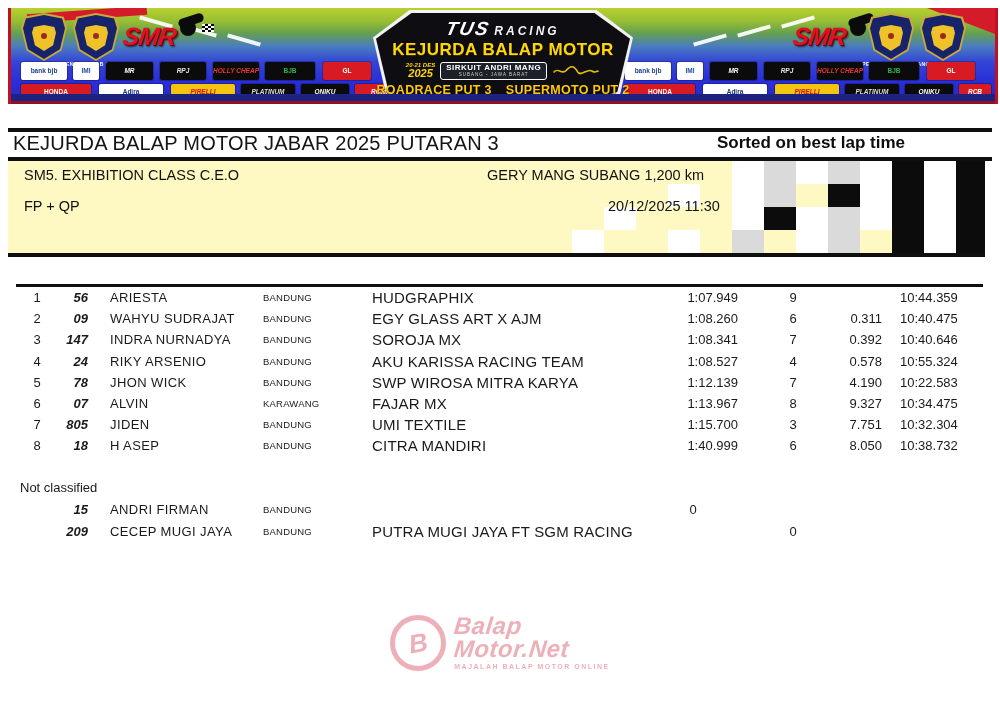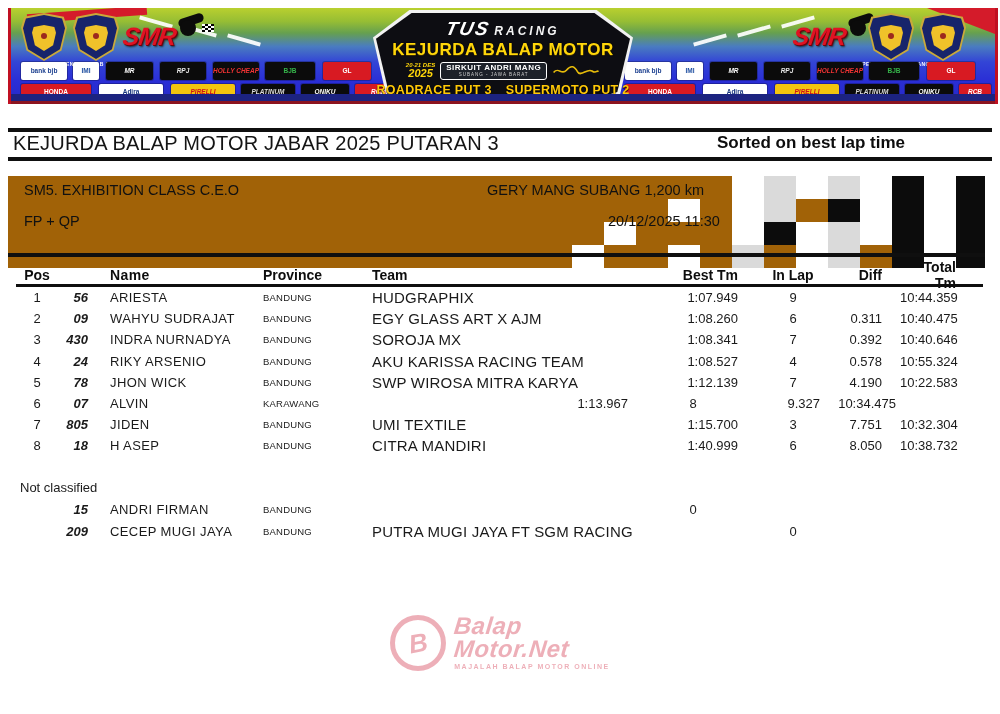--- a/index.html
+++ b/index.html
@@ -63,21 +63,21 @@
   .sgm-row{display:flex;align-items:baseline;gap:3px;margin-top:1px;}
   .sgm{font-style:italic;font-weight:900;font-size:15px;color:#ff8a00;transform:skewX(-14deg);
     text-shadow:-1px 0 0 #fff,1px 0 0 #fff,0 -1px 0 #fff,0 1px 0 #fff;}
 
   
   .rule{position:absolute;background:#0f0f0f;}
   .doc-title{position:absolute;left:13px;top:132px;font-size:20px;color:#141414;letter-spacing:.2px;}
   .sorted{position:absolute;left:700px;top:133px;width:205px;text-align:right;font-size:17px;font-weight:bold;color:#0d0d0d;}
 
   
-  .infobox{position:absolute;left:8px;top:176px;width:977px;height:92px;background:#a16207;overflow:hidden;}
+  .infobox{position:absolute;left:8px;top:161px;width:977px;height:92px;background:#fef9c3;overflow:hidden;}
   .checker{position:absolute;left:532px;top:0;display:grid;grid-template-columns:repeat(14,32px);grid-auto-rows:23px;}
   .ck-w{background:#fff;} .ck-b{background:#0c0c0c;} .ck-g{background:#dadada;} .ck-t{background:transparent;}
   .info-text{position:absolute;font-size:14.5px;color:#111;z-index:2;white-space:nowrap;}
 
   
   .grid{display:grid;grid-template-columns:42px 42px 160px 110px 268px 110px 90px 62px 60px;align-items:center;}
   .thead{position:absolute;left:16px;top:259px;width:944px;height:25px;font-weight:bold;font-size:14px;color:#0d0d0d;}
   .trow{height:21.2px;font-size:13px;color:#1a1a1a;}
   .ncrow{height:21.5px;font-size:13px;color:#1a1a1a;}
   .rows-wrap{position:absolute;left:16px;top:287px;width:944px;}
@@ -341,31 +341,20 @@
         <div class="ck-w"></div>
         <div class="ck-b"></div>
       </div>
     <div class="info-text" style="left:16px;top:6px">SM5. EXHIBITION CLASS C.E.O</div>
     <div class="info-text" style="left:479px;top:6px">GERY MANG SUBANG 1,200 km</div>
     <div class="info-text" style="left:16px;top:37px">FP + QP</div>
     <div class="info-text" style="left:600px;top:37px">20/12/2025 11:30</div>
   </div>
   <div class="rule" style="left:8px;top:253px;width:977px;height:4px"></div>
 
-  <div class="thead grid">
-    <div class="th c-pos">Pos</div>
-    <div class="th"></div>
-    <div class="th c-name">Name</div>
-    <div class="th c-prov">Province</div>
-    <div class="th c-team">Team</div>
-    <div class="th c-best">Best Tm</div>
-    <div class="th c-inlap">In Lap</div>
-    <div class="th c-diff">Diff</div>
-    <div class="th c-total">Total Tm</div>
-  </div>
   <div class="rule" style="left:16px;top:284px;width:967px;height:2.5px"></div>
 
   <div class="rows-wrap" id="rows">
       <div class="trow grid">
         <div class="c-pos">1</div>
         <div class="c-no">56</div>
         <div class="c-name">ARIESTA</div>
         <div class="c-prov">BANDUNG</div>
         <div class="c-team">HUDGRAPHIX</div>
         <div class="c-best">1:07.949</div>
@@ -379,21 +368,21 @@
         <div class="c-name">WAHYU SUDRAJAT</div>
         <div class="c-prov">BANDUNG</div>
         <div class="c-team">EGY GLASS ART X AJM</div>
         <div class="c-best">1:08.260</div>
         <div class="c-inlap">6</div>
         <div class="c-diff">0.311</div>
         <div class="c-total">10:40.475</div>
       </div>
       <div class="trow grid">
         <div class="c-pos">3</div>
-        <div class="c-no">430</div>
+        <div class="c-no">147</div>
         <div class="c-name">INDRA NURNADYA</div>
         <div class="c-prov">BANDUNG</div>
         <div class="c-team">SOROJA MX</div>
         <div class="c-best">1:08.341</div>
         <div class="c-inlap">7</div>
         <div class="c-diff">0.392</div>
         <div class="c-total">10:40.646</div>
       </div>
       <div class="trow grid">
         <div class="c-pos">4</div>
@@ -415,20 +404,21 @@
         <div class="c-best">1:12.139</div>
         <div class="c-inlap">7</div>
         <div class="c-diff">4.190</div>
         <div class="c-total">10:22.583</div>
       </div>
       <div class="trow grid">
         <div class="c-pos">6</div>
         <div class="c-no">07</div>
         <div class="c-name">ALVIN</div>
         <div class="c-prov">KARAWANG</div>
+        <div class="c-team">FAJAR MX</div>
         <div class="c-best">1:13.967</div>
         <div class="c-inlap">8</div>
         <div class="c-diff">9.327</div>
         <div class="c-total">10:34.475</div>
       </div>
       <div class="trow grid">
         <div class="c-pos">7</div>
         <div class="c-no">805</div>
         <div class="c-name">JIDEN</div>
         <div class="c-prov">BANDUNG</div>

